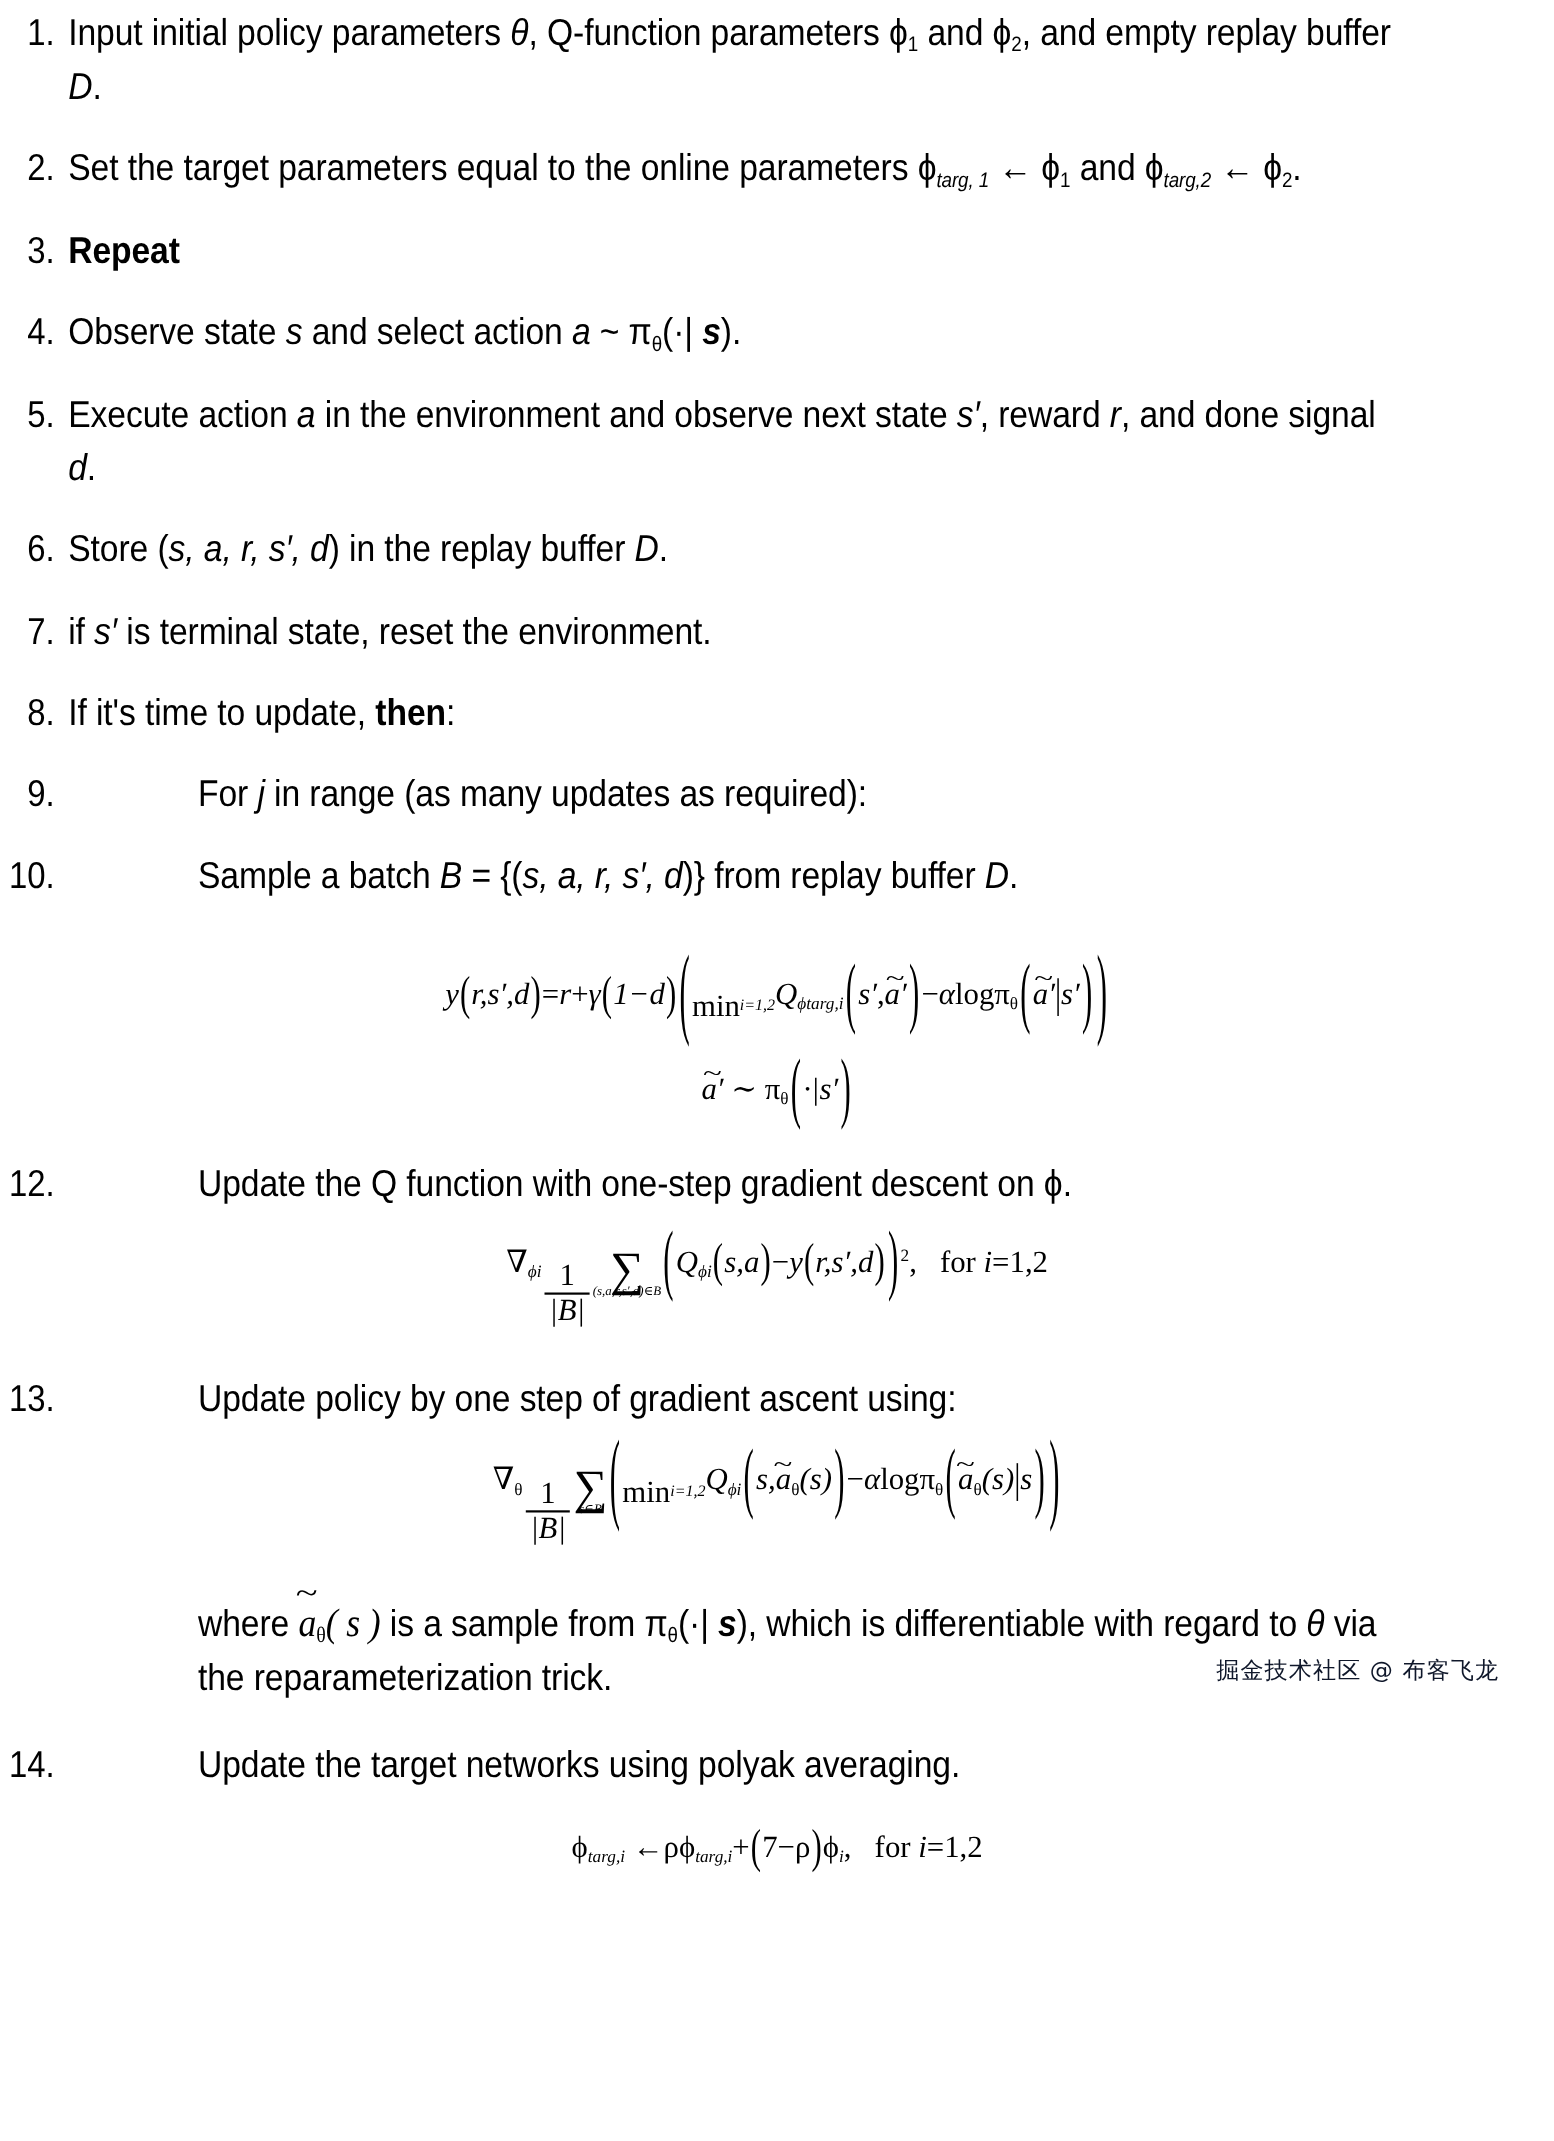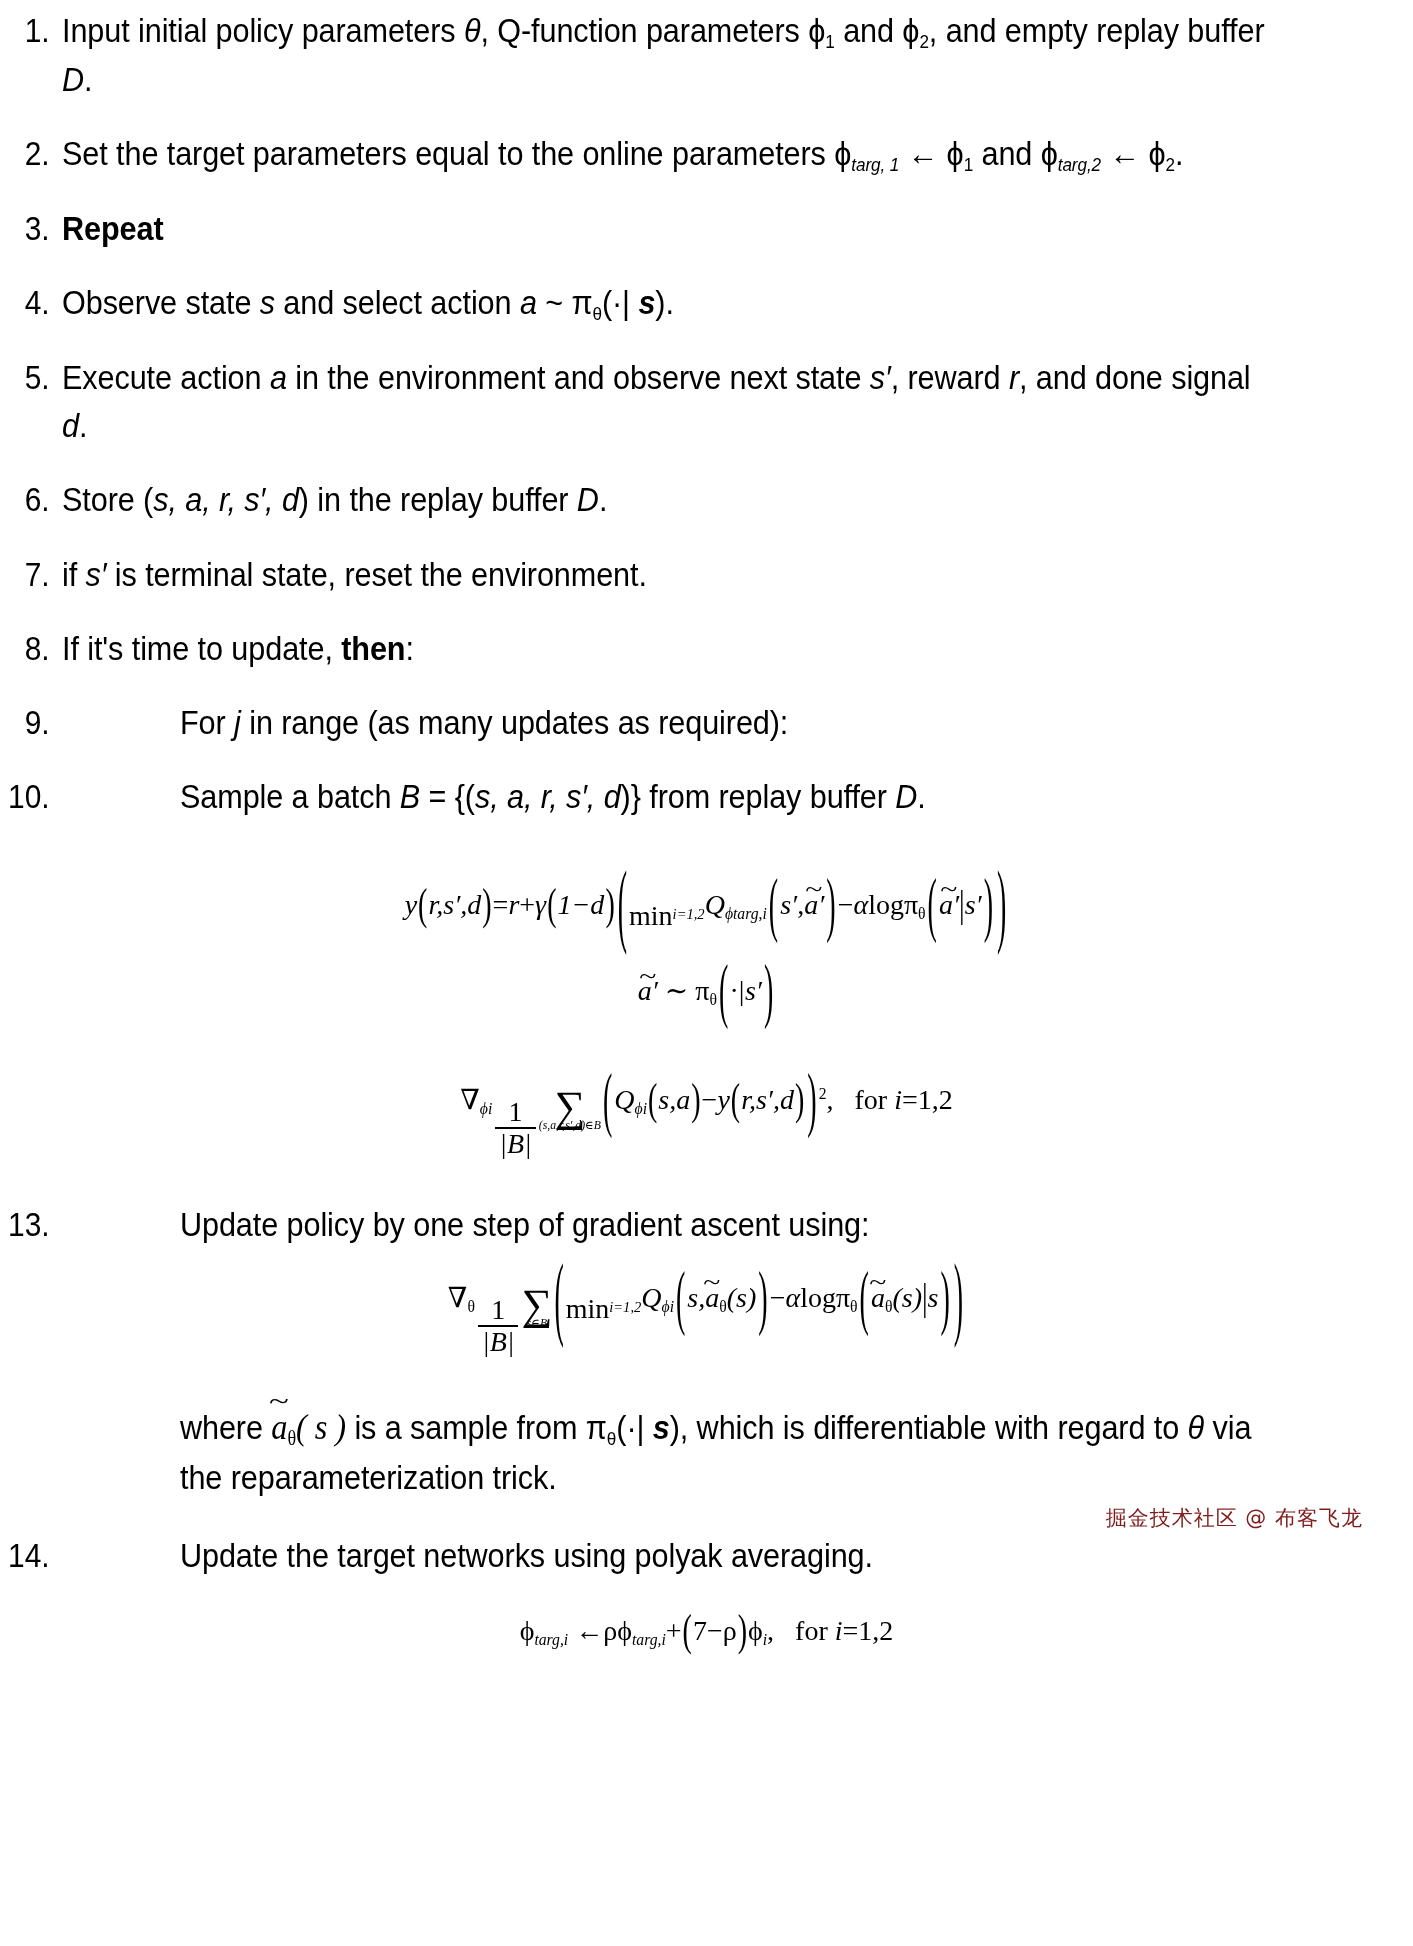--- a/index.html
+++ b/index.html
@@ -269,20 +269,26 @@
         <span class="bot">i=1,2</span>
       </span><span class="mi">Q</span><sub>ϕtarg,i</sub><span class="paren-xl">(</span><span class="mi">s′</span><span class="mu">,</span><span class="tld mi"><span class="acc">~</span><span>a′</span></span><span class="paren-xl">)</span><span class="mu">−</span><span class="mi">α</span><span class="mu">log</span><span class="mu">π</span><span class="sub-up">θ</span><span class="paren-xl">(</span><span class="tld mi"><span class="acc">~</span><span>a′</span></span><span class="vbar">|</span><span class="mi">s′</span><span class="paren-xl">)</span><span class="paren-xxl">)</span>
   </div>
 
   <div class="math math-lg" style="margin-top:48px;">
     <span class="tld mi"><span class="acc">~</span><span>a′</span></span>&nbsp;<span class="mu">∼</span>&nbsp;<span class="mu">π</span><span class="sub-up">θ</span><span class="paren-xl">(</span><span class="mi">·|s′</span><span class="paren-xl">)</span>
   </div>
 
   <div style="height:44px;"></div>
 
+  <div class="step indent-2">
+    <div class="step-num">12.</div>
+    <div class="step-body"><span class="txt">
+      <span>Update the Q function with one-step gradient descent on </span><span>ϕ</span><span>.</span>
+    </span></div>
+  </div>
 
   <div class="math math-lg" style="margin-top:34px;">
     <span class="nabla">∇</span><sub>ϕi</sub><span class="frac">
         <span class="num">1</span>
         <span class="bar"></span>
         <span class="den">|B|</span>
       </span><span class="bigsum">
         <span class="sig">∑</span>
         <span class="lim">(s,a,r,s′,d)∈B</span>
       </span><span class="paren-xl">(</span><span class="mi">Q</span><sub>ϕi</sub><span class="paren">(</span><span class="mi">s,a</span><span class="paren">)</span><span class="mu">−</span><span class="mi">y</span><span class="paren">(</span><span class="mi">r,s′,d</span><span class="paren">)</span><span class="paren-xl">)</span><sup>2</sup><span class="mu">,</span>&nbsp;&nbsp;&nbsp;<span class="mu">for</span>&nbsp;<span class="mi">i</span><span class="mu">=1,2</span>
@@ -323,15 +329,15 @@
 
   <div class="step indent-2">
     <div class="step-num">14.</div>
     <div class="step-body"><span class="txt">Update the target networks using polyak averaging.</span></div>
   </div>
 
   <div class="math math-lg" style="margin-top:38px;">
     <span>ϕ</span><sub>targ,i</sub>&nbsp;<span class="mu">←</span><span class="mu">ρ</span><span>ϕ</span><sub>targ,i</sub><span class="mu">+</span><span class="paren">(</span><span class="mu">7−ρ</span><span class="paren">)</span><span>ϕ</span><sub>i</sub><span class="mu">,</span>&nbsp;&nbsp;&nbsp;<span class="mu">for</span>&nbsp;<span class="mi">i</span><span class="mu">=1,2</span>
   </div>
 
-  <div id="watermark" style="color: #7f1d1d;">掘金技术社区 @ 布客飞龙</div>
+  <div id="watermark" style="color: #0f172a;">掘金技术社区 @ 布客飞龙</div>
 
 </div>
 
 </body></html>

